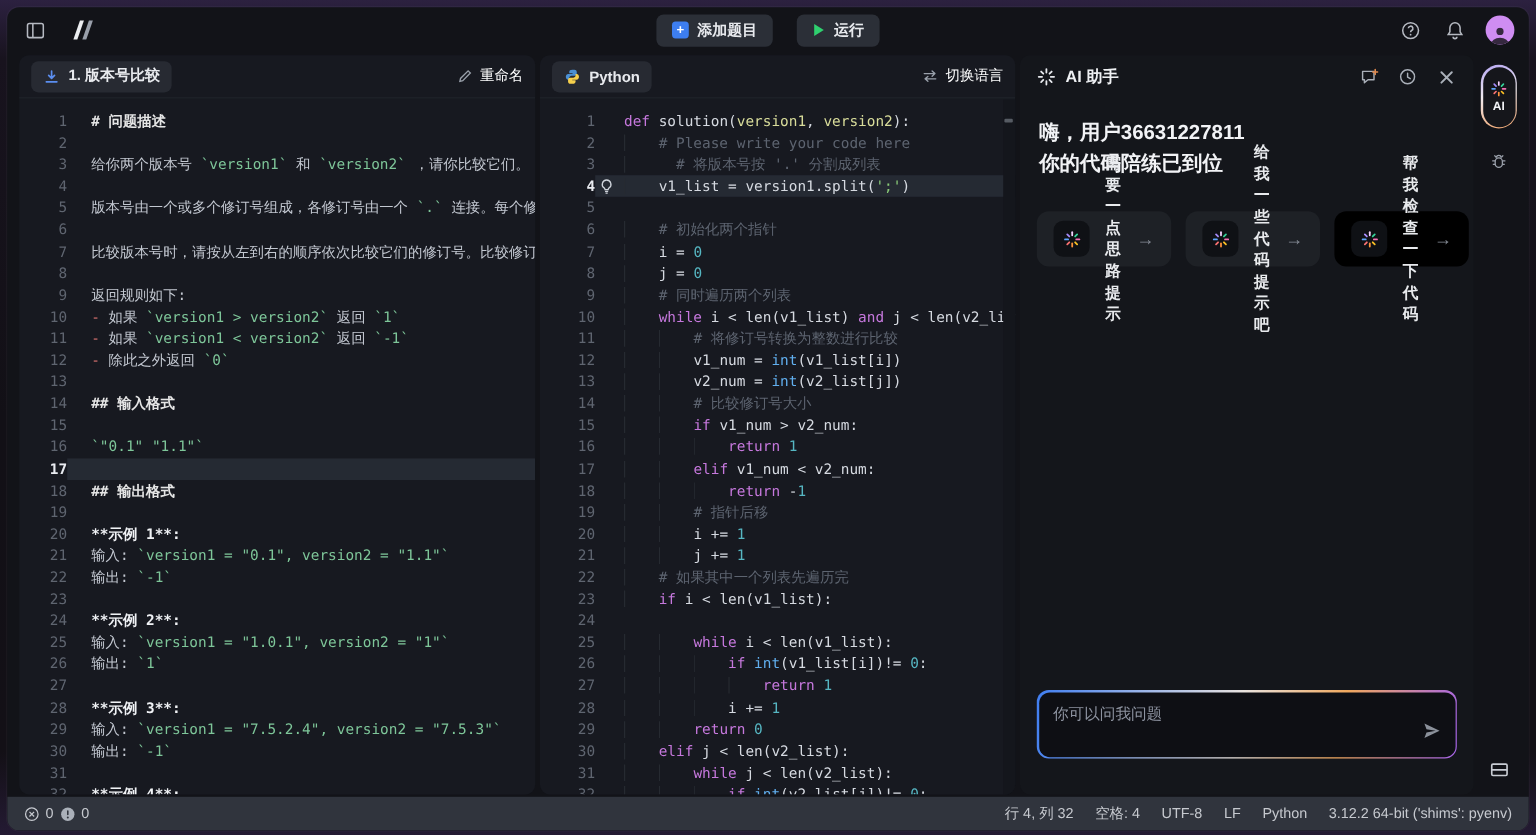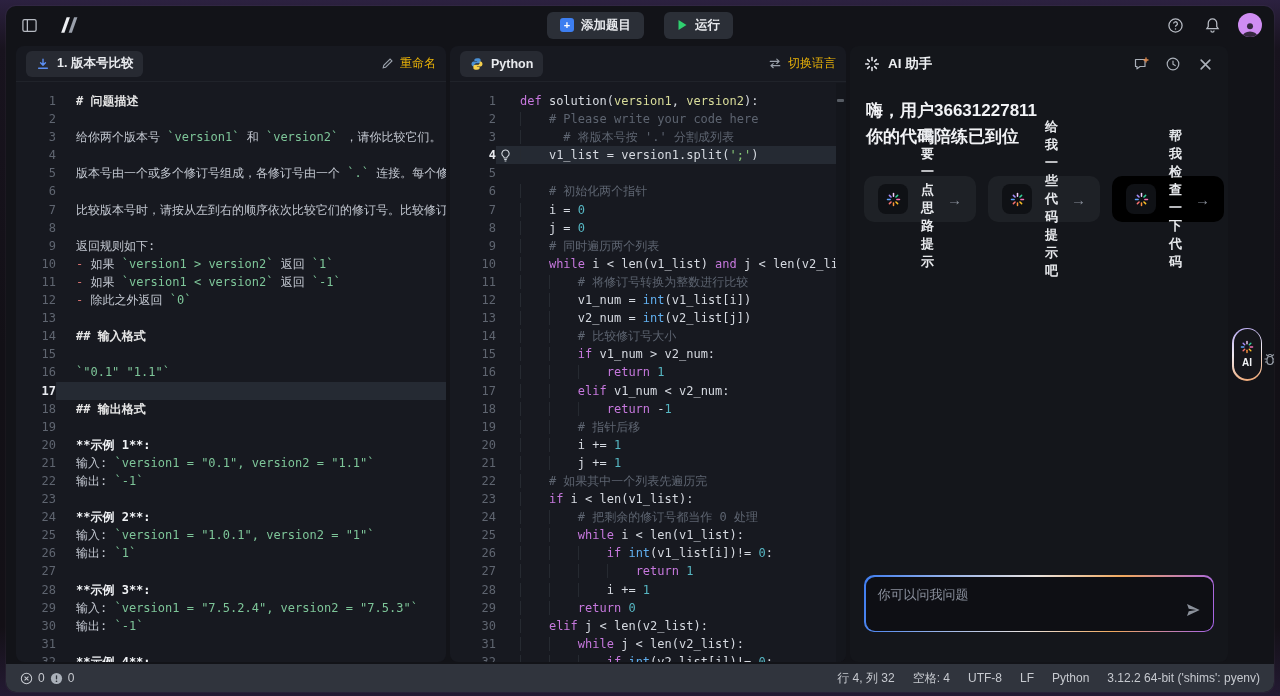--- a/index.html
+++ b/index.html
@@ -24,24 +24,24 @@
   .pill-btn{ height:27px; background:#2b2f37; border-radius:6px; display:flex; align-items:center; gap:7px; padding:0 13px; font-size:12.5px; font-weight:bold; color:#e8eaee; cursor:pointer; }
   .plus-badge{ width:14px; height:14px; border-radius:3px; background:#3d7ef0; color:#fff; font-size:11px; font-weight:bold; display:flex; align-items:center; justify-content:center; line-height:1; }
   .tb-right{ margin-left:auto; display:flex; align-items:center; gap:15px; }
   .avatar{ width:24px; height:24px; border-radius:50%; background:#cf8df2; display:flex; align-items:flex-end; justify-content:center; overflow:hidden; cursor:pointer; }
   
   .main{ flex:1; display:flex; gap:4px; padding:2px 8px 0 10px; min-height:0; }
   .card{ background:#171920; border-radius:8px; overflow:hidden; display:flex; flex-direction:column; min-height:0; }
   .panel-left{ width:430px; flex:none;justify-content:space-between; }
   .panel-mid{ flex:1; min-width:0; position:relative; }
   .panel-right{ width:378px; flex:none; background:#14161b; }
-  .rail{ width:34px; flex:none; display:flex; flex-direction:row; align-items:center; padding:4px 0 8px; }
+  .rail{ width:34px; flex:none; display:flex; flex-direction:column; align-items:center; padding:4px 0 8px; }
   .panel-header{ height:36px; flex:none; display:flex; align-items:center; padding:0 10px; border-bottom:1px solid #20232a; }
   .tab-pill{ height:26px; background:#272a32; border-radius:6px; display:flex; align-items:center; gap:7px; padding:0 10px; font-size:12.5px; font-weight:bold; color:#e8eaee; cursor:pointer; }
-  .hdr-action{ margin-left:auto; display:flex; align-items:center; gap:6px; font-size:12px; color:#eab308; cursor:pointer; }
+  .hdr-action{ margin-left:auto; display:flex; align-items:center; gap:6px; font-size:12px; color:#ffffff; cursor:pointer; }
   
   .editor{ flex:1; min-height:0; overflow:hidden; padding-top:10px; font-family:"DejaVu Sans Mono", monospace; font-size:12px; }
   .ed-line{ display:flex; height:18.1px; line-height:18.1px; white-space:pre; }
   .gutter{ flex:none; text-align:right; color:#5f6570; user-select:none; }
   .g-left{ width:40px; } .g-code{ width:46px; }
   .lc{ flex:1; position:relative; white-space:pre; min-width:0; }
   .lc-left{ padding-left:20px; } .lc-code{ padding-left:24px; }
   .ed-line.hl .lc{ background:#252a33; }
   .ed-line.hl .gutter{ color:#e9ebf0; font-weight:bold; }
   .ig{ box-shadow:inset 1px 0 0 #262a31; }
@@ -234,21 +234,21 @@
           <div class="ed-line"><div class="gutter g-code">14</div><div class="lc lc-code"><span class="ig">    </span><span class="ig">    </span><span class="sg-c"># 比较修订号大小</span></div></div>
           <div class="ed-line"><div class="gutter g-code">15</div><div class="lc lc-code"><span class="ig">    </span><span class="ig">    </span><span class="sg-ct"></span><span class="sg-k">if</span><span class="sg-ct"> v1_num &gt; v2_num:</span></div></div>
           <div class="ed-line"><div class="gutter g-code">16</div><div class="lc lc-code"><span class="ig">    </span><span class="ig">    </span><span class="ig">    </span><span class="sg-ct"></span><span class="sg-k">return</span><span class="sg-ct"> </span><span class="sg-n">1</span></div></div>
           <div class="ed-line"><div class="gutter g-code">17</div><div class="lc lc-code"><span class="ig">    </span><span class="ig">    </span><span class="sg-ct"></span><span class="sg-k">elif</span><span class="sg-ct"> v1_num &lt; v2_num:</span></div></div>
           <div class="ed-line"><div class="gutter g-code">18</div><div class="lc lc-code"><span class="ig">    </span><span class="ig">    </span><span class="ig">    </span><span class="sg-ct"></span><span class="sg-k">return</span><span class="sg-ct"> -</span><span class="sg-n">1</span></div></div>
           <div class="ed-line"><div class="gutter g-code">19</div><div class="lc lc-code"><span class="ig">    </span><span class="ig">    </span><span class="sg-c"># 指针后移</span></div></div>
           <div class="ed-line"><div class="gutter g-code">20</div><div class="lc lc-code"><span class="ig">    </span><span class="ig">    </span><span class="sg-ct">i += </span><span class="sg-n">1</span></div></div>
           <div class="ed-line"><div class="gutter g-code">21</div><div class="lc lc-code"><span class="ig">    </span><span class="ig">    </span><span class="sg-ct">j += </span><span class="sg-n">1</span></div></div>
           <div class="ed-line"><div class="gutter g-code">22</div><div class="lc lc-code"><span class="ig">    </span><span class="sg-c"># 如果其中一个列表先遍历完</span></div></div>
           <div class="ed-line"><div class="gutter g-code">23</div><div class="lc lc-code"><span class="ig">    </span><span class="sg-ct"></span><span class="sg-k">if</span><span class="sg-ct"> i &lt; len(v1_list):</span></div></div>
-          <div class="ed-line"><div class="gutter g-code">24</div><div class="lc lc-code"><span class="ig">    </span><span class="ig">    </span><span class="sg-c"># 把剩余的修订号都当作 0 处理</span></div></div>
+          <div class="ed-line"><div class="gutter g-code">24</div></div>
           <div class="ed-line"><div class="gutter g-code">25</div><div class="lc lc-code"><span class="ig">    </span><span class="ig">    </span><span class="sg-ct"></span><span class="sg-k">while</span><span class="sg-ct"> i &lt; len(v1_list):</span></div></div>
           <div class="ed-line"><div class="gutter g-code">26</div><div class="lc lc-code"><span class="ig">    </span><span class="ig">    </span><span class="ig">    </span><span class="sg-ct"></span><span class="sg-k">if</span><span class="sg-ct"> </span><span class="sg-b">int</span><span class="sg-ct">(v1_list[i])!= </span><span class="sg-n">0</span><span class="sg-ct">:</span></div></div>
           <div class="ed-line"><div class="gutter g-code">27</div><div class="lc lc-code"><span class="ig">    </span><span class="ig">    </span><span class="ig">    </span><span class="ig">    </span><span class="sg-ct"></span><span class="sg-k">return</span><span class="sg-ct"> </span><span class="sg-n">1</span></div></div>
           <div class="ed-line"><div class="gutter g-code">28</div><div class="lc lc-code"><span class="ig">    </span><span class="ig">    </span><span class="ig">    </span><span class="sg-ct">i += </span><span class="sg-n">1</span></div></div>
           <div class="ed-line"><div class="gutter g-code">29</div><div class="lc lc-code"><span class="ig">    </span><span class="ig">    </span><span class="sg-ct"></span><span class="sg-k">return</span><span class="sg-ct"> </span><span class="sg-n">0</span></div></div>
           <div class="ed-line"><div class="gutter g-code">30</div><div class="lc lc-code"><span class="ig">    </span><span class="sg-ct"></span><span class="sg-k">elif</span><span class="sg-ct"> j &lt; len(v2_list):</span></div></div>
           <div class="ed-line"><div class="gutter g-code">31</div><div class="lc lc-code"><span class="ig">    </span><span class="ig">    </span><span class="sg-ct"></span><span class="sg-k">while</span><span class="sg-ct"> j &lt; len(v2_list):</span></div></div>
           <div class="ed-line"><div class="gutter g-code">32</div><div class="lc lc-code"><span class="ig">    </span><span class="ig">    </span><span class="ig">    </span><span class="sg-ct"></span><span class="sg-k">if</span><span class="sg-ct"> </span><span class="sg-b">int</span><span class="sg-ct">(v2_list[j])!= </span><span class="sg-n">0</span><span class="sg-ct">:</span></div></div>
         </div>
       <div class="scroll-strip">

